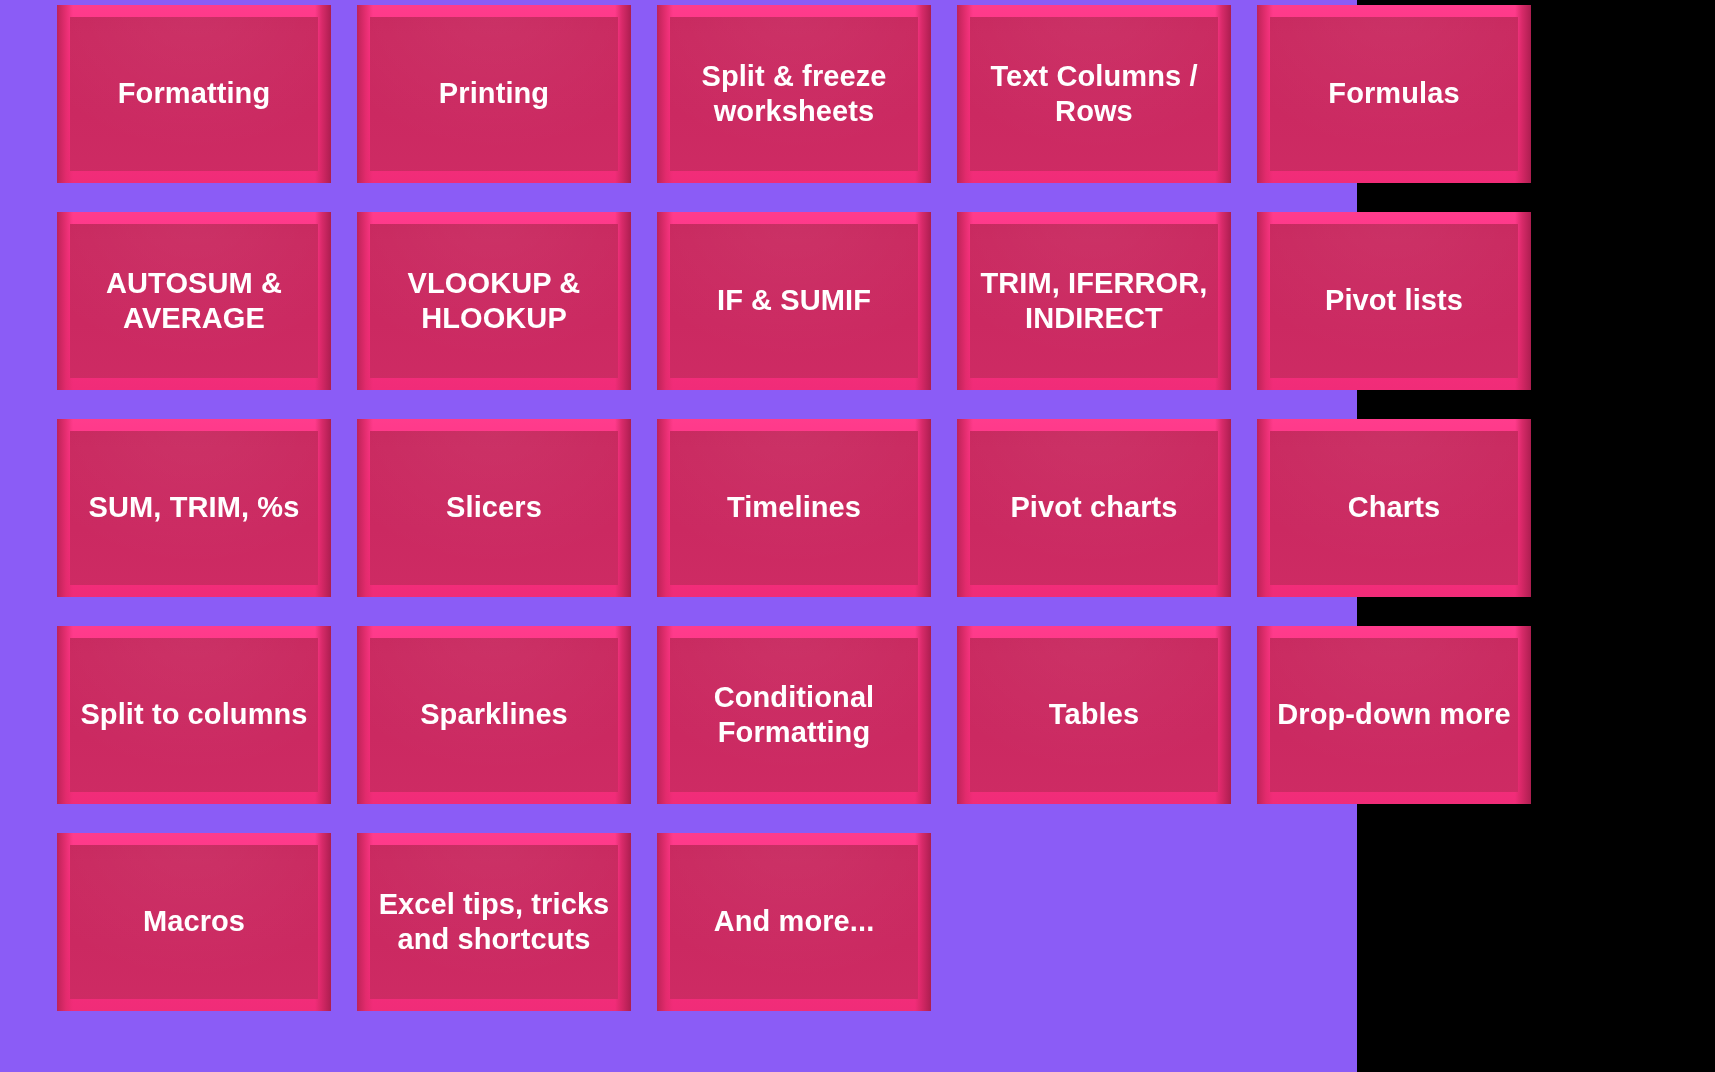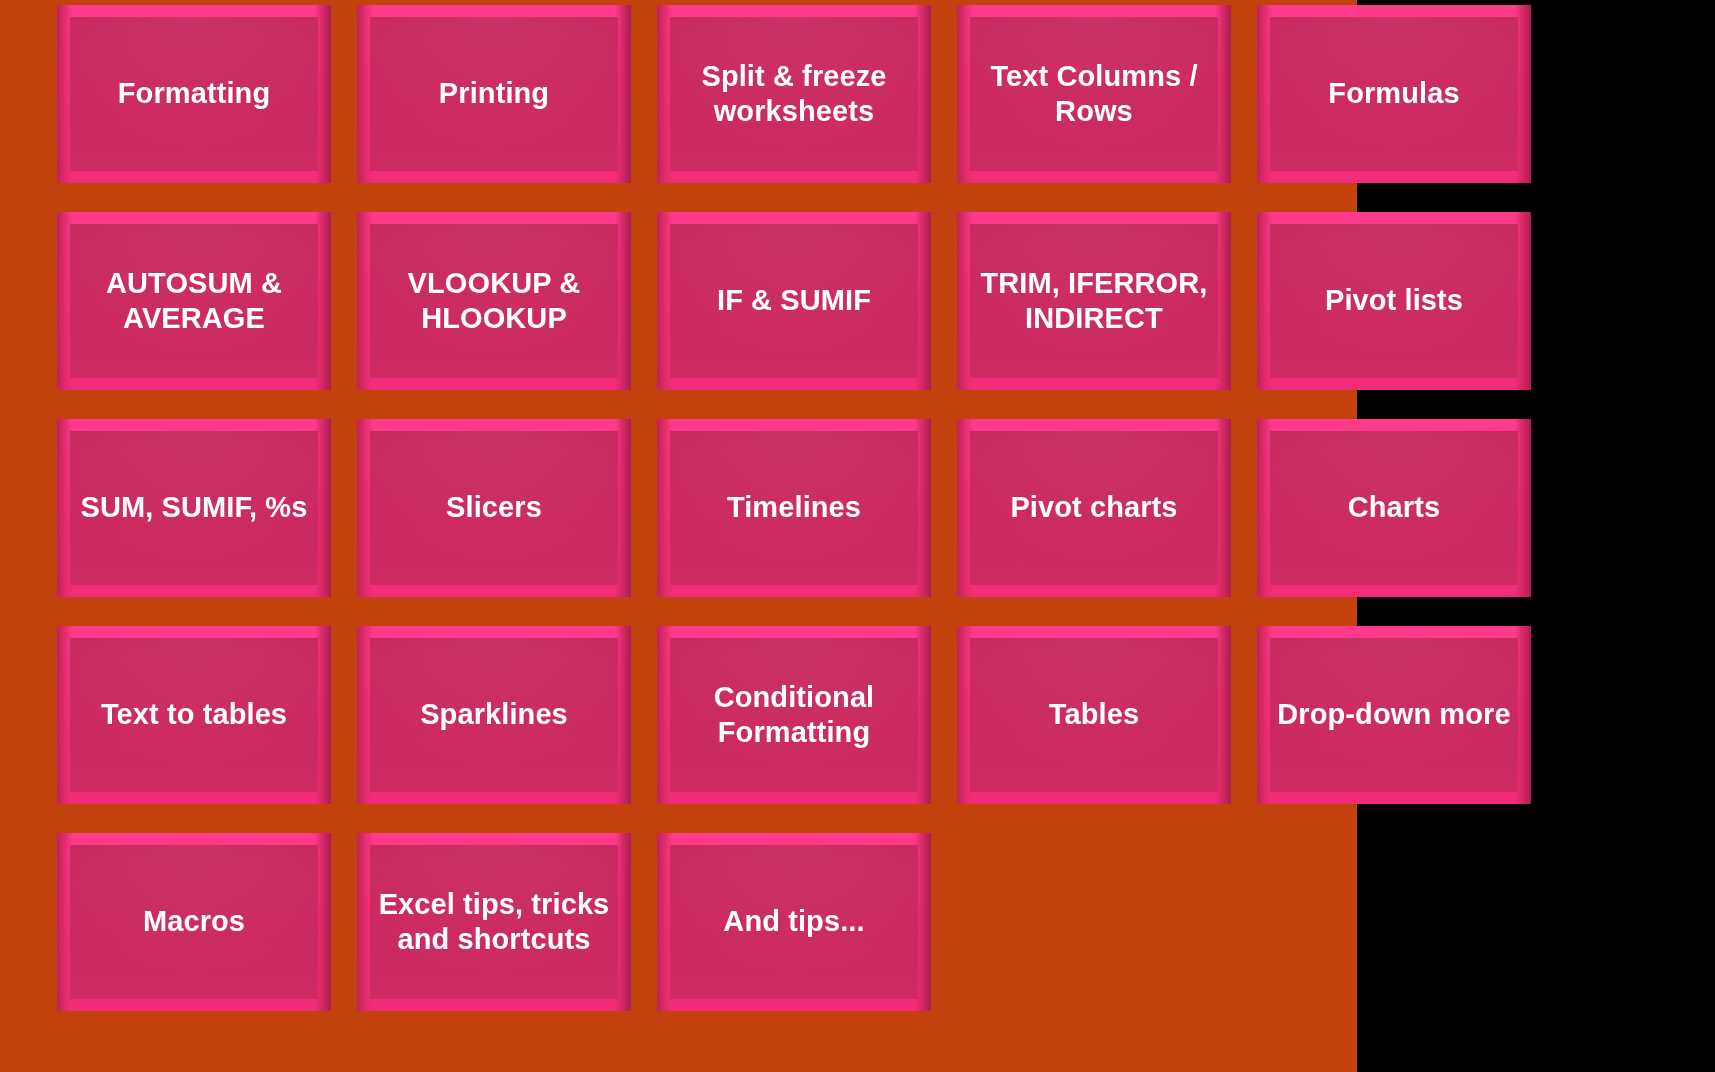--- a/index.html
+++ b/index.html
@@ -12,21 +12,21 @@
     width: 1715px;
     height: 1072px;
     overflow: hidden;
     font-family: "Liberation Sans", sans-serif;
   }
 
   #board {
     position: relative;
     width: 1357px;
     height: 1072px;
-    background: #c2410c;
+    background: #8b5cf6;
     box-sizing: border-box;
   }
 
   .grid {
     position: absolute;
     left: 57px;
     top: 5px;
     width: 1598px;
     height: 1008px;
     display: grid;
@@ -179,21 +179,21 @@
     </div>
 
     <div class="tile">
       <div class="tile-face">
         <span class="tile-label">Pivot lists</span>
       </div>
     </div>
 
     <div class="tile">
       <div class="tile-face">
-        <span class="tile-label">SUM, SUMIF, %s</span>
+        <span class="tile-label">SUM, TRIM, %s</span>
       </div>
     </div>
 
     <div class="tile">
       <div class="tile-face">
         <span class="tile-label">Slicers</span>
       </div>
     </div>
 
     <div class="tile">
@@ -209,21 +209,21 @@
     </div>
 
     <div class="tile">
       <div class="tile-face">
         <span class="tile-label">Charts</span>
       </div>
     </div>
 
     <div class="tile">
       <div class="tile-face">
-        <span class="tile-label">Text to tables</span>
+        <span class="tile-label">Split to columns</span>
       </div>
     </div>
 
     <div class="tile">
       <div class="tile-face">
         <span class="tile-label">Sparklines</span>
       </div>
     </div>
 
 
@@ -254,18 +254,18 @@
 
     <div class="tile">
       <div class="tile-face">
         <span class="tile-label">Excel tips, tricks
 and shortcuts</span>
       </div>
     </div>
 
     <div class="tile">
       <div class="tile-face">
-        <span class="tile-label">And tips...</span>
+        <span class="tile-label">And more...</span>
       </div>
     </div>
 
   </div>
 </div>
 
 </body></html>

